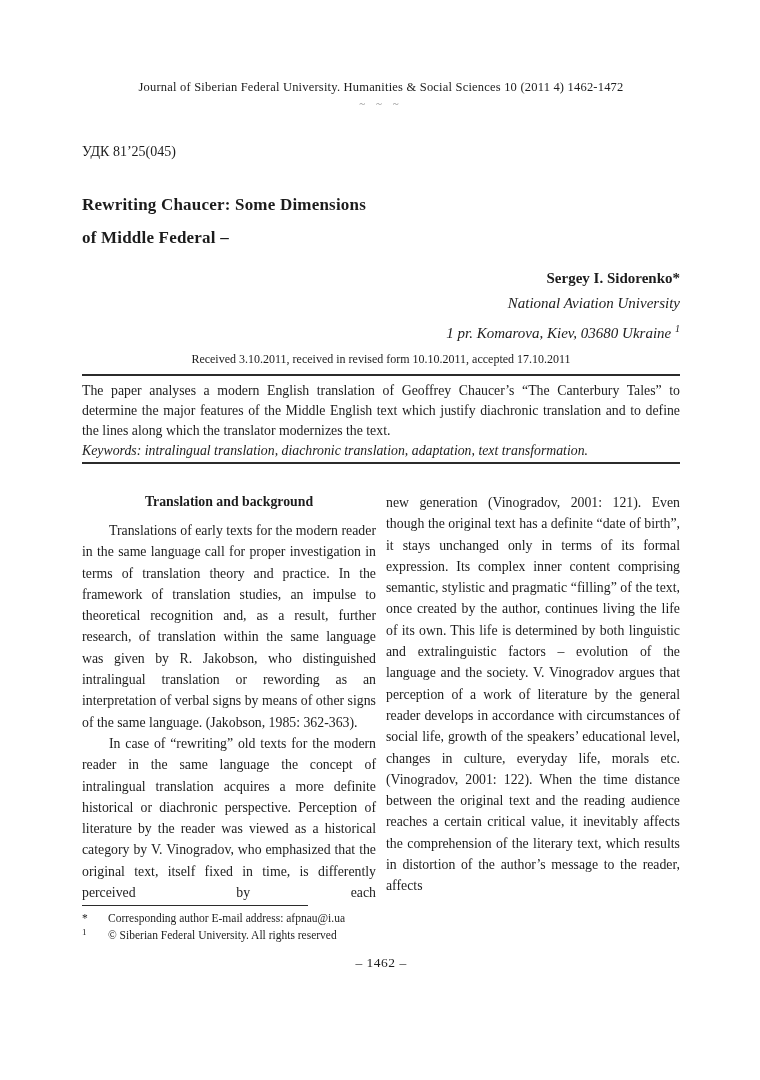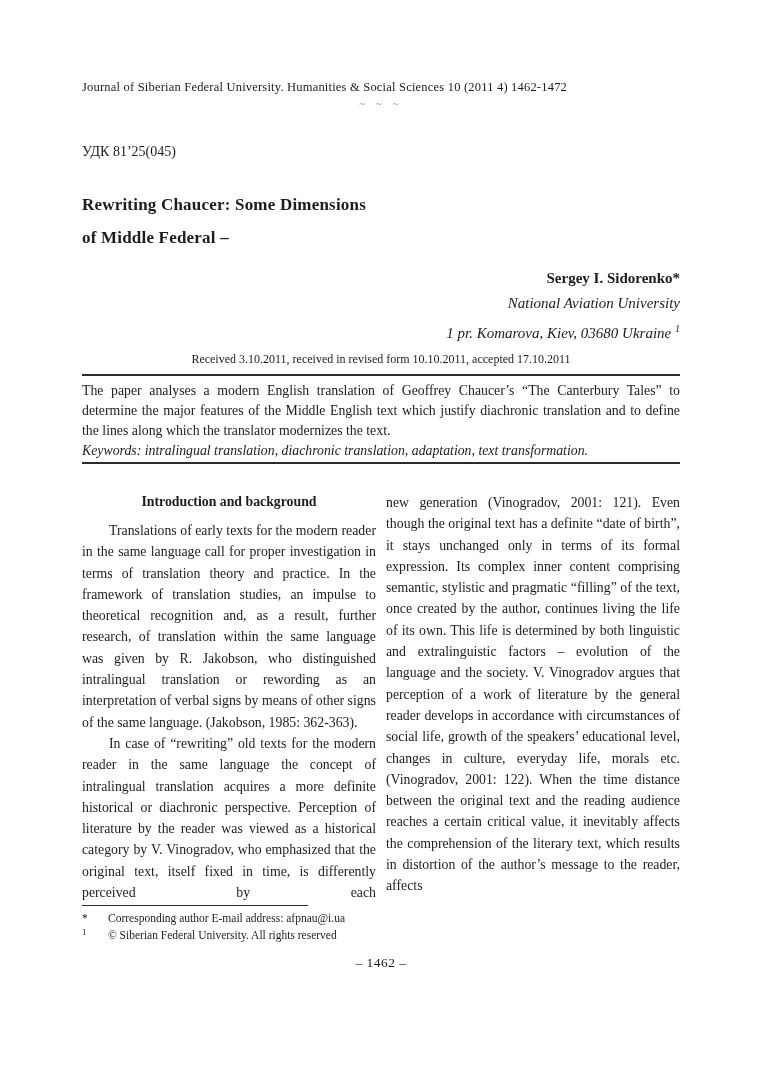--- a/index.html
+++ b/index.html
@@ -10,21 +10,21 @@
     margin: 0 auto;
     background: #ffffff;
     color: #1c1c1c;
     font-family: "Liberation Serif", "DejaVu Serif", serif;
     box-sizing: border-box;
     padding: 80px 80px 0 82px;
     overflow: hidden;
   }
 
   .journal-line {
-    text-align: left;
+    text-align: center;
     font-size: 12.5px;
     line-height: 15px;
     letter-spacing: 0.2px;
   }
   .tilde {
     text-align: center;
     font-size: 11px;
     line-height: 12px;
     margin-top: 2px;
     color: #8a8a8a;
@@ -151,21 +151,21 @@
 
   <hr class="rule">
 
   <p class="abstract">The paper analyses a modern English translation of Geoffrey Chaucer’s “The Canterbury Tales” to determine the major features of the Middle English text which justify diachronic translation and to define the lines along which the translator modernizes the text.</p>
   <p class="keywords">Keywords: intralingual translation, diachronic translation, adaptation, text transformation.</p>
 
   <hr class="rule rule-bottom">
 
   <div class="columns">
     <div class="col">
-      <div class="col-heading">Introduction and background</div>
+      <div class="col-heading">Translation and background</div>
       <p class="bp">Translations of early texts for the modern reader in the same language call for proper investigation in terms of translation theory and practice. In the framework of translation studies, an impulse to theoretical recognition and, as a result, further research, of translation within the same language was given by R. Jakobson, who distinguished intralingual translation or rewording as an interpretation of verbal signs by means of other signs of the same language. (Jakobson, 1985: 362-363).</p>
       <p class="bp runon">In case of “rewriting” old texts for the modern reader in the same language the concept of intralingual translation acquires a more definite historical or diachronic perspective. Perception of literature by the reader was viewed as a historical category by V. Vinogradov, who emphasized that the original text, itself fixed in time, is differently perceived by each</p>
     </div>
     <div class="col">
       <p class="bp noindent runon">new generation (Vinogradov, 2001: 121). Even though the original text has a definite “date of birth”, it stays unchanged only in terms of its formal expression. Its complex inner content comprising semantic, stylistic and pragmatic “filling” of the text, once created by the author, continues living the life of its own. This life is determined by both linguistic and extralinguistic factors – evolution of the language and the society. V. Vinogradov argues that perception of a work of literature by the general reader develops in accordance with circumstances of social life, growth of the speakers’ educational level, changes in culture, everyday life, morals etc. (Vinogradov, 2001: 122). When the time distance between the original text and the reading audience reaches a certain critical value, it inevitably affects the comprehension of the literary text, which results in distortion of the author’s message to the reader, affects</p>
     </div>
   </div>
 
   <div class="footnotes">
     <div class="fn-rule"></div>

